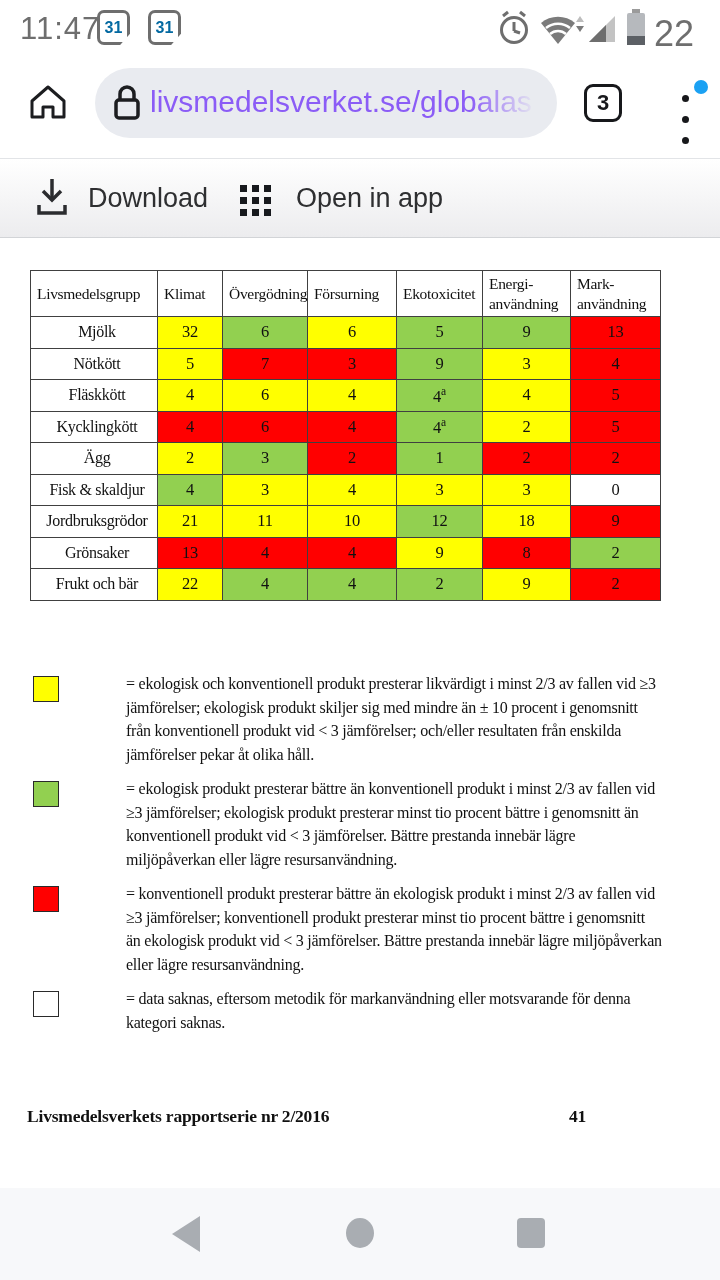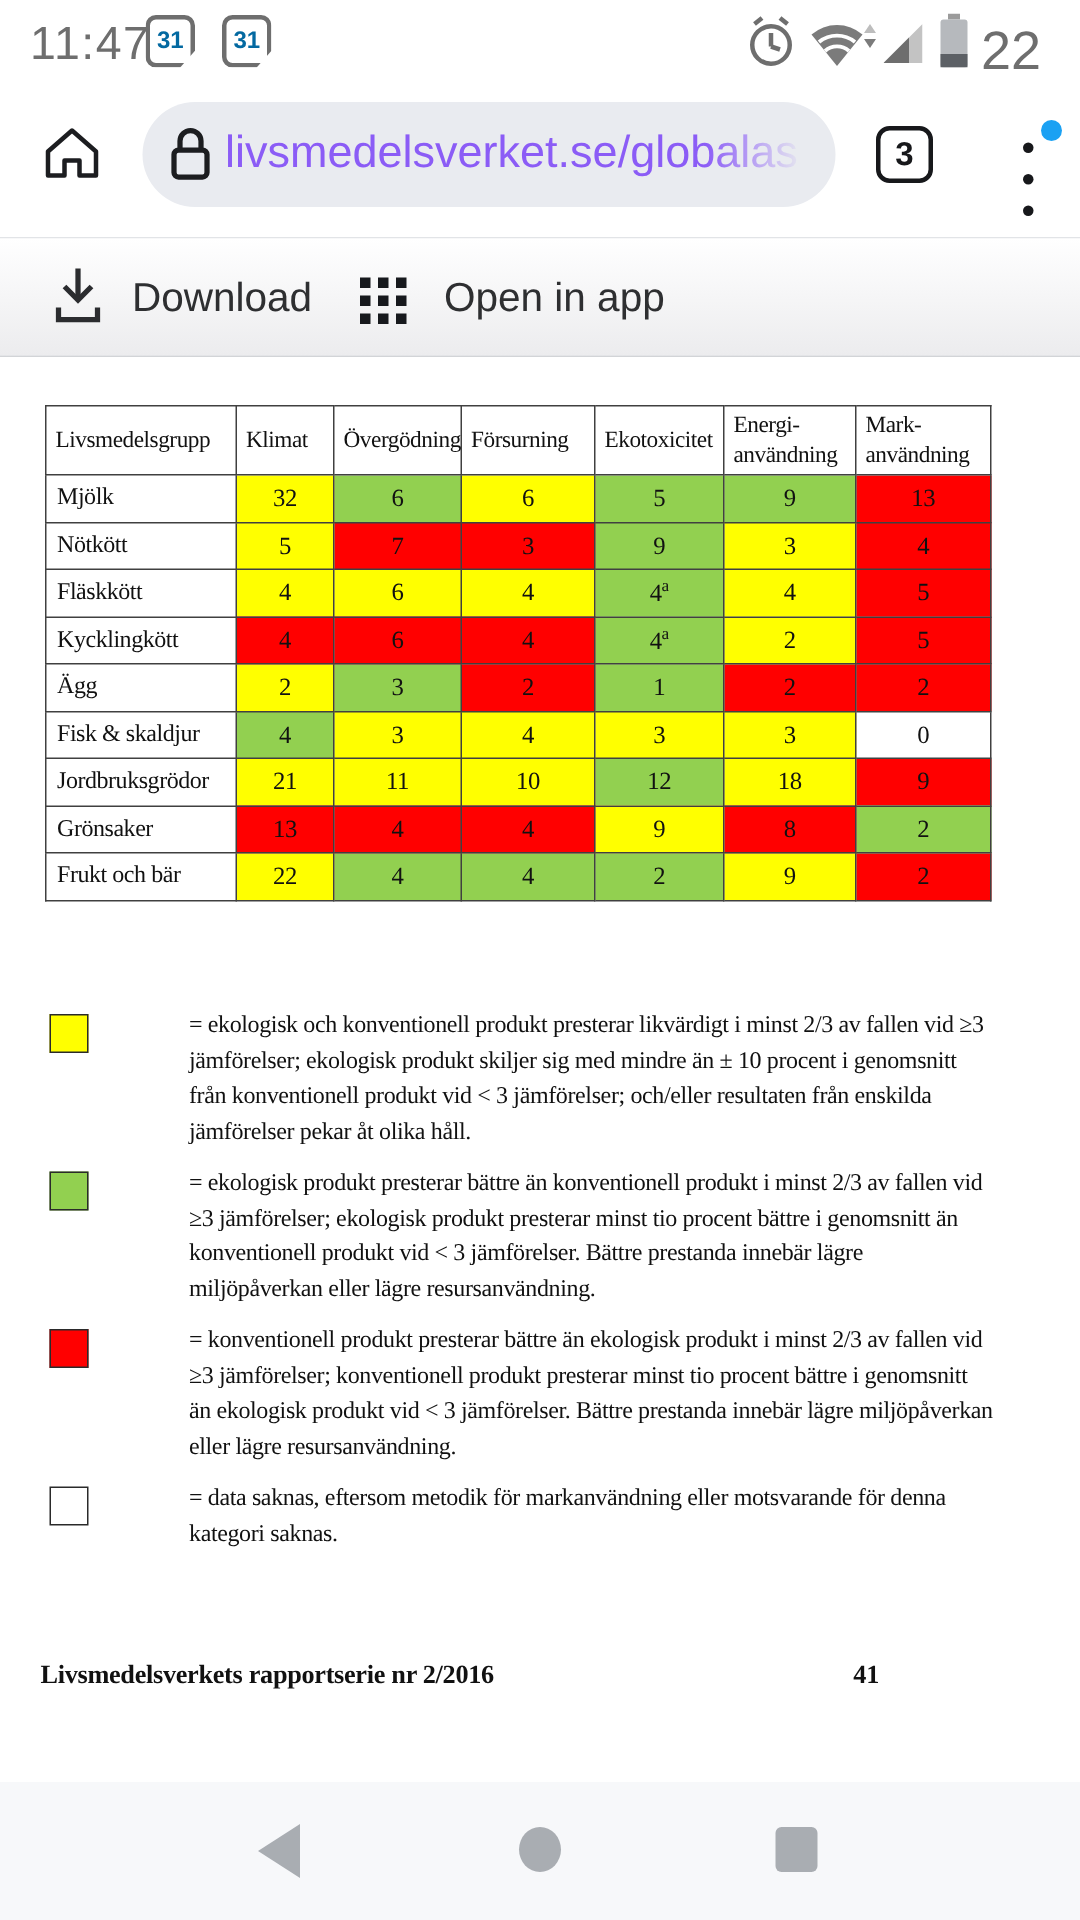--- a/index.html
+++ b/index.html
@@ -40,21 +40,21 @@
 
   
   .page{left:0;top:238px;width:668px;height:950px;background:#fff;
         font-family:"Liberation Serif",serif;color:#111;text-decoration:underline;}
   .dtable{border-collapse:collapse;table-layout:fixed;width:630px;}
   .dtable th,.dtable td{border:1.5px solid #404040;box-sizing:border-box;
         font-family:"Liberation Serif",serif;font-weight:normal;
         font-size:15.5px;letter-spacing:-0.3px;color:#111;}
   .dtable th{text-align:left;vertical-align:middle;padding:2px 2px 2px 6px;line-height:1.25;}
   .dtable td{height:31.5px;}
-  .dtable td.lbl{text-align:left;padding-left:7px;background:#fff;font-size:16px;}
+  .dtable td.lbl{text-align:center;padding-left:7px;background:#fff;font-size:16px;}
   .dtable td.num{text-align:center;font-size:16.5px;}
   .dtable td.num sup{font-size:11.5px;}
   .dtable thead tr{height:46px;}
 
   .footnote{font-size:16px;letter-spacing:-0.2px;}
   .footnote sup{font-size:13px;}
   .legend-swatch{width:26px;height:26px;border:1px solid #2a2a2a;box-sizing:border-box;}
   .legend-text{font-size:16px;line-height:23.5px;letter-spacing:-0.25px;width:536px;
                text-align:left;}
   .footer-text{font-size:17.5px;font-weight:bold;letter-spacing:-0.2px;}

